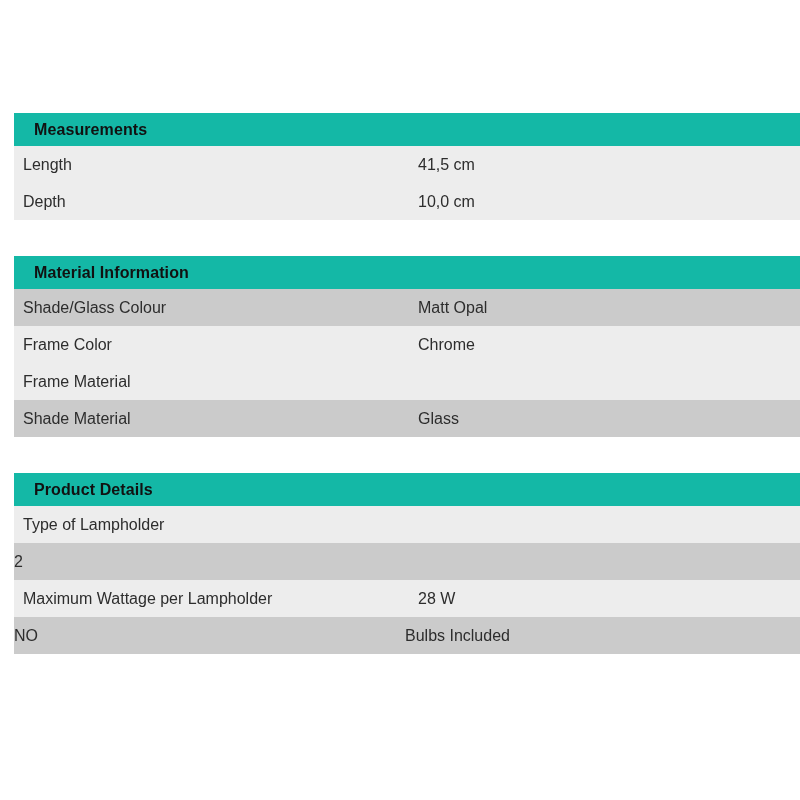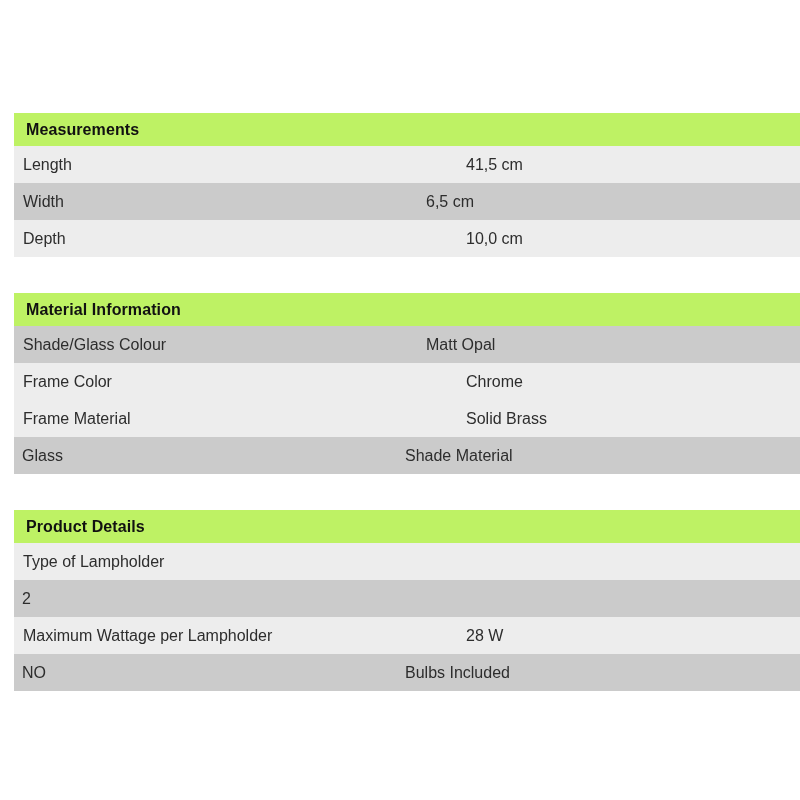--- a/index.html
+++ b/index.html
@@ -19,89 +19,83 @@
     position: absolute;
     top: 113px;
     left: 14px;
     right: 0;
   }
   .spec-section {
     margin-bottom: 36px;
   }
   .section-header {
     height: 33px;
-    background: #bef264;
+    background: #14b8a6;
     display: flex;
     align-items: center;
-    padding-left: 12px;
+    padding-left: 20px;
     font-size: 16px;
     font-weight: bold;
     color: #111111;
     letter-spacing: 0.1px;
     text-align: right;
   }
   .spec-row {
     height: 37px;
     display: flex;
     align-items: center;
     font-size: 16px;
     color: #2d2d2d;
   }
-  .row-light { background: #ededed; gap: 40px; }
+  .row-light { background: #ededed; }
   .row-dark  { background: #cbcbcb; }
   .cell.label {
     box-sizing: border-box;
     width: 404px;
     padding-left: 9px;
     flex: 0 0 404px;
   }
   .cell.value {
     flex: 1 1 auto;
-    margin-left: 8px;
   }
 </style>
 </head>
 <body>
 
 <div class="page">
   <div class="spec-table">
 
     <div class="spec-section">
       <div class="section-header">Measurements</div>
       <div class="spec-row row-light">
         <div class="cell label">Length</div>
         <div class="cell value">41,5 cm</div>
-      </div>
-      <div class="spec-row row-dark">
-        <div class="cell label">Width</div>
-        <div class="cell value">6,5 cm</div>
       </div>
       <div class="spec-row row-light">
         <div class="cell label">Depth</div>
         <div class="cell value">10,0 cm</div>
       </div>
     </div>
 
     <div class="spec-section">
       <div class="section-header">Material Information</div>
       <div class="spec-row row-dark">
         <div class="cell label">Shade/Glass Colour</div>
         <div class="cell value">Matt Opal</div>
       </div>
       <div class="spec-row row-light">
         <div class="cell label">Frame Color</div>
         <div class="cell value">Chrome</div>
       </div>
       <div class="spec-row row-light">
         <div class="cell label">Frame Material</div>
-        <div class="cell value">Solid Brass</div>
       </div>
       <div class="spec-row row-dark">
+        <div class="cell label">Shade Material</div>
         <div class="cell value">Glass</div>
-        <div class="cell label">Shade Material</div>
       </div>
     </div>
 
     <div class="spec-section">
       <div class="section-header">Product Details</div>
       <div class="spec-row row-light">
         <div class="cell label">Type of Lampholder</div>
       </div>
       <div class="spec-row row-dark">
         <div class="cell value">2</div>

